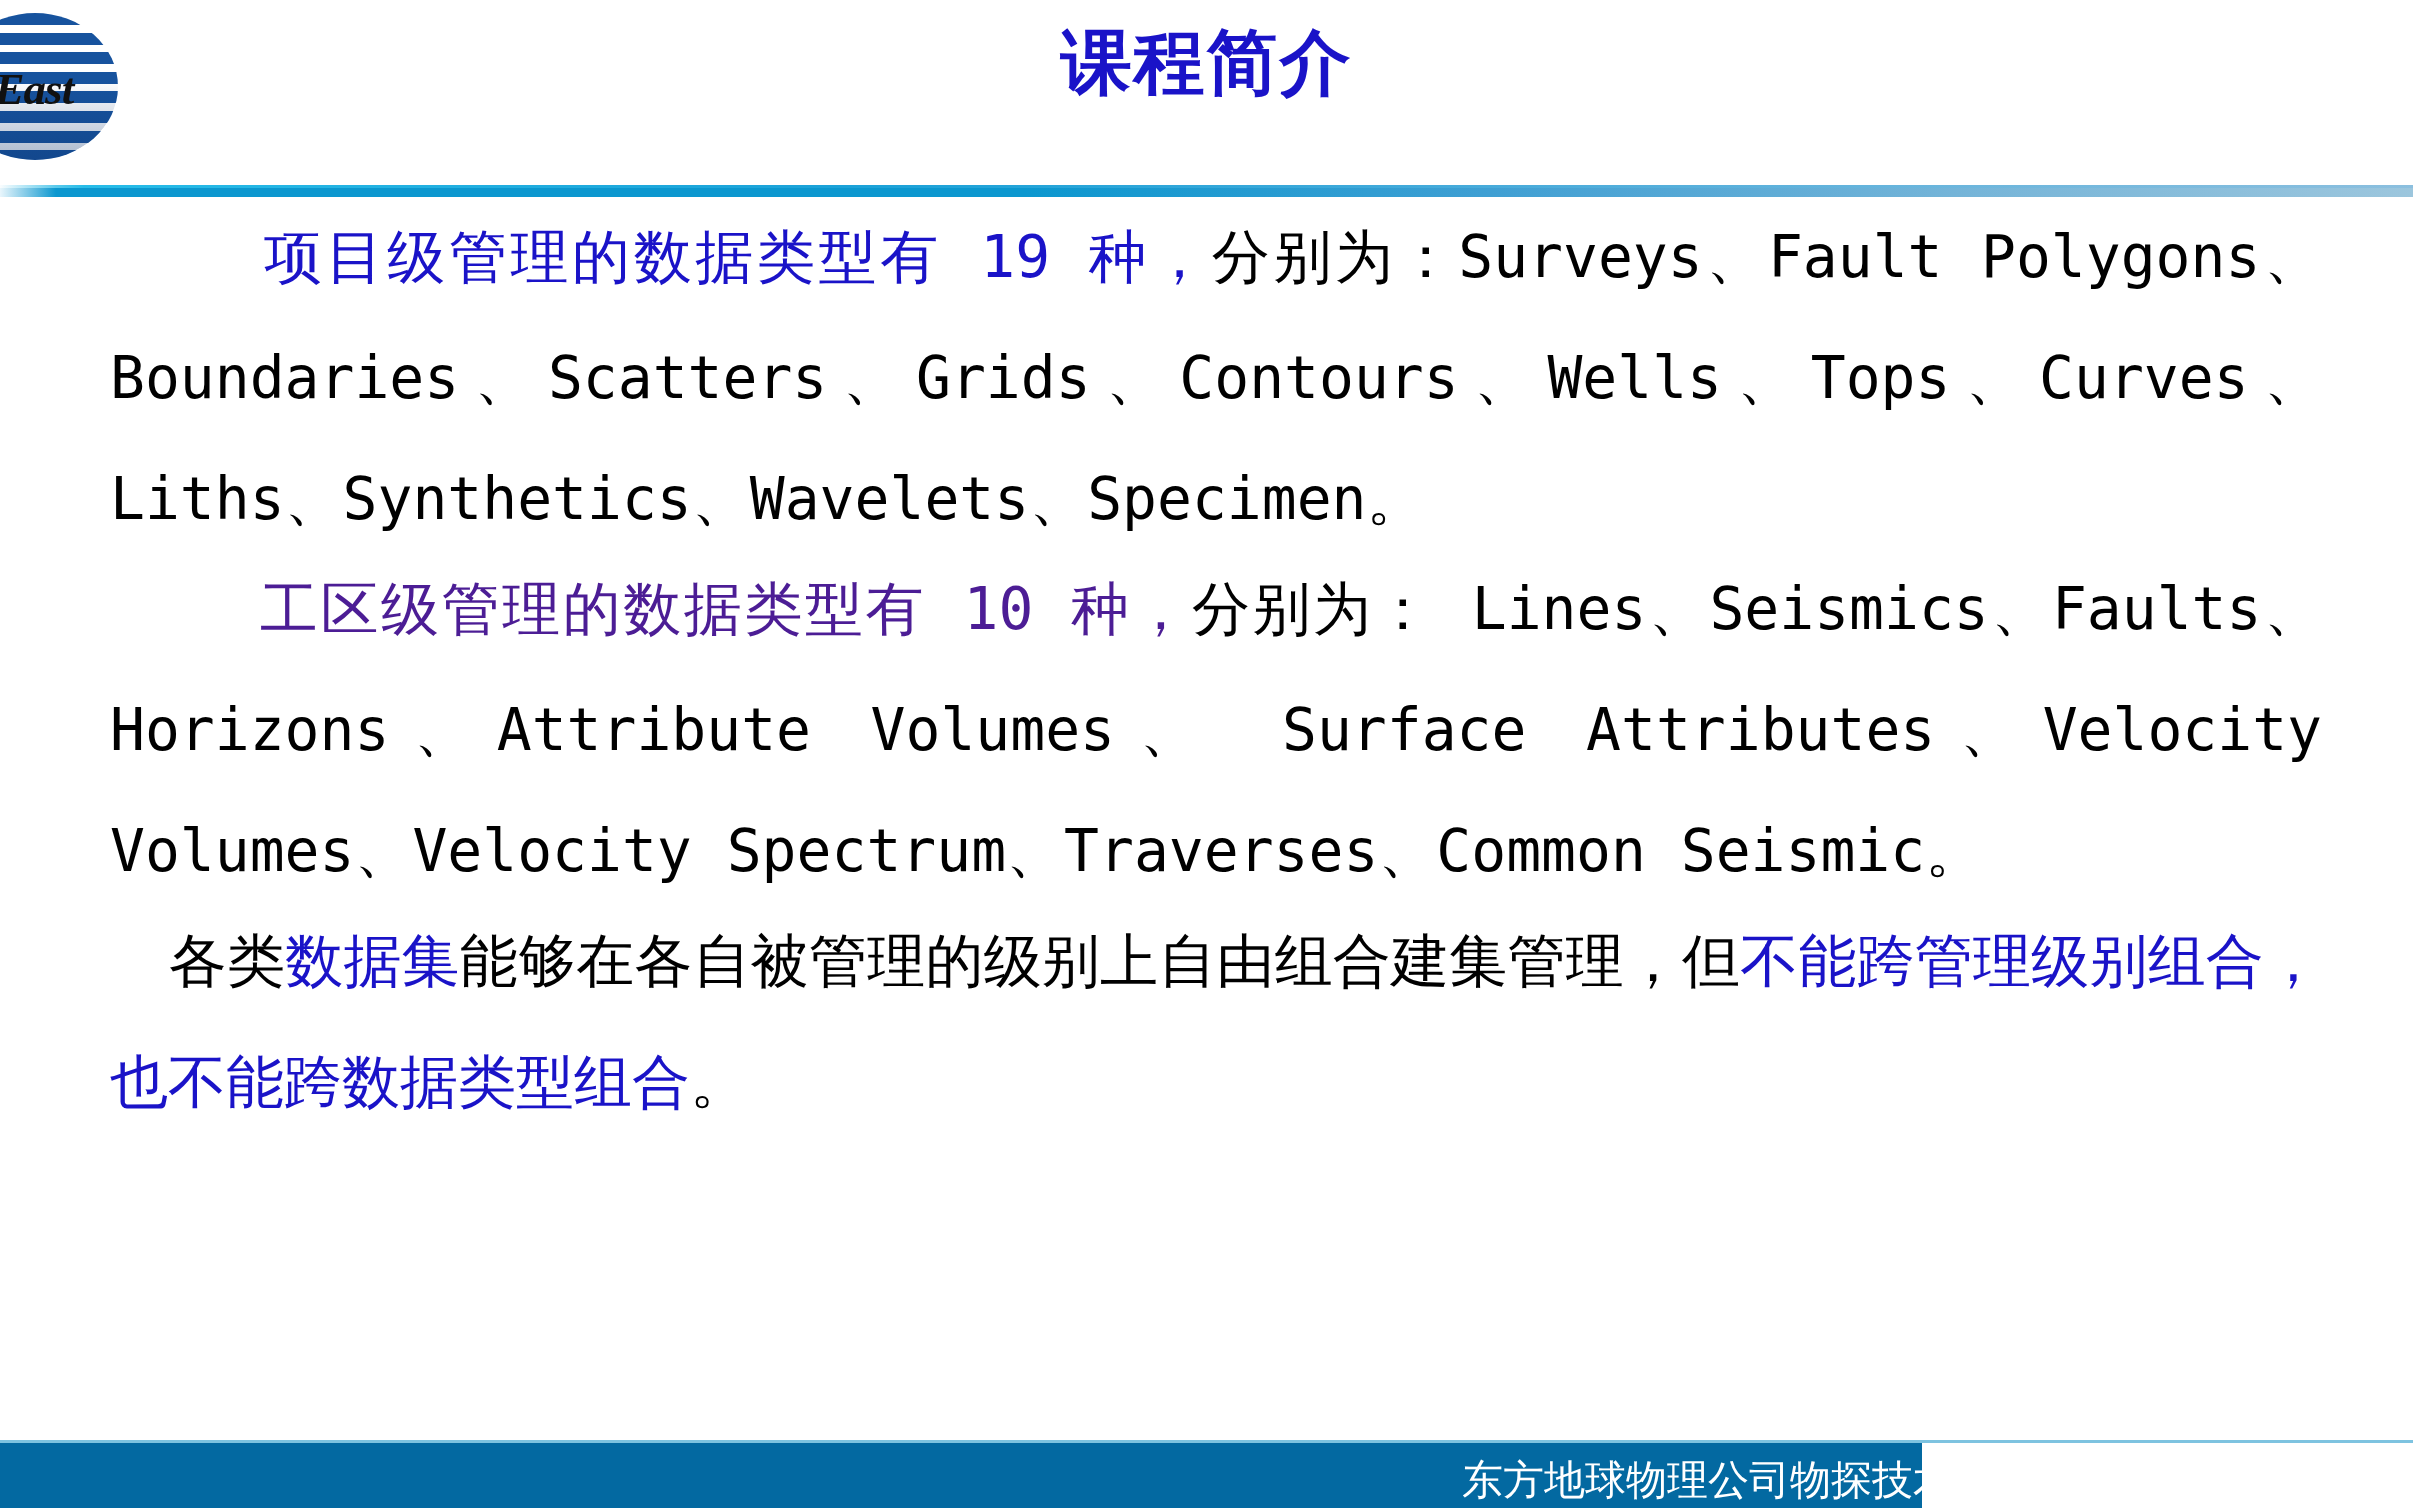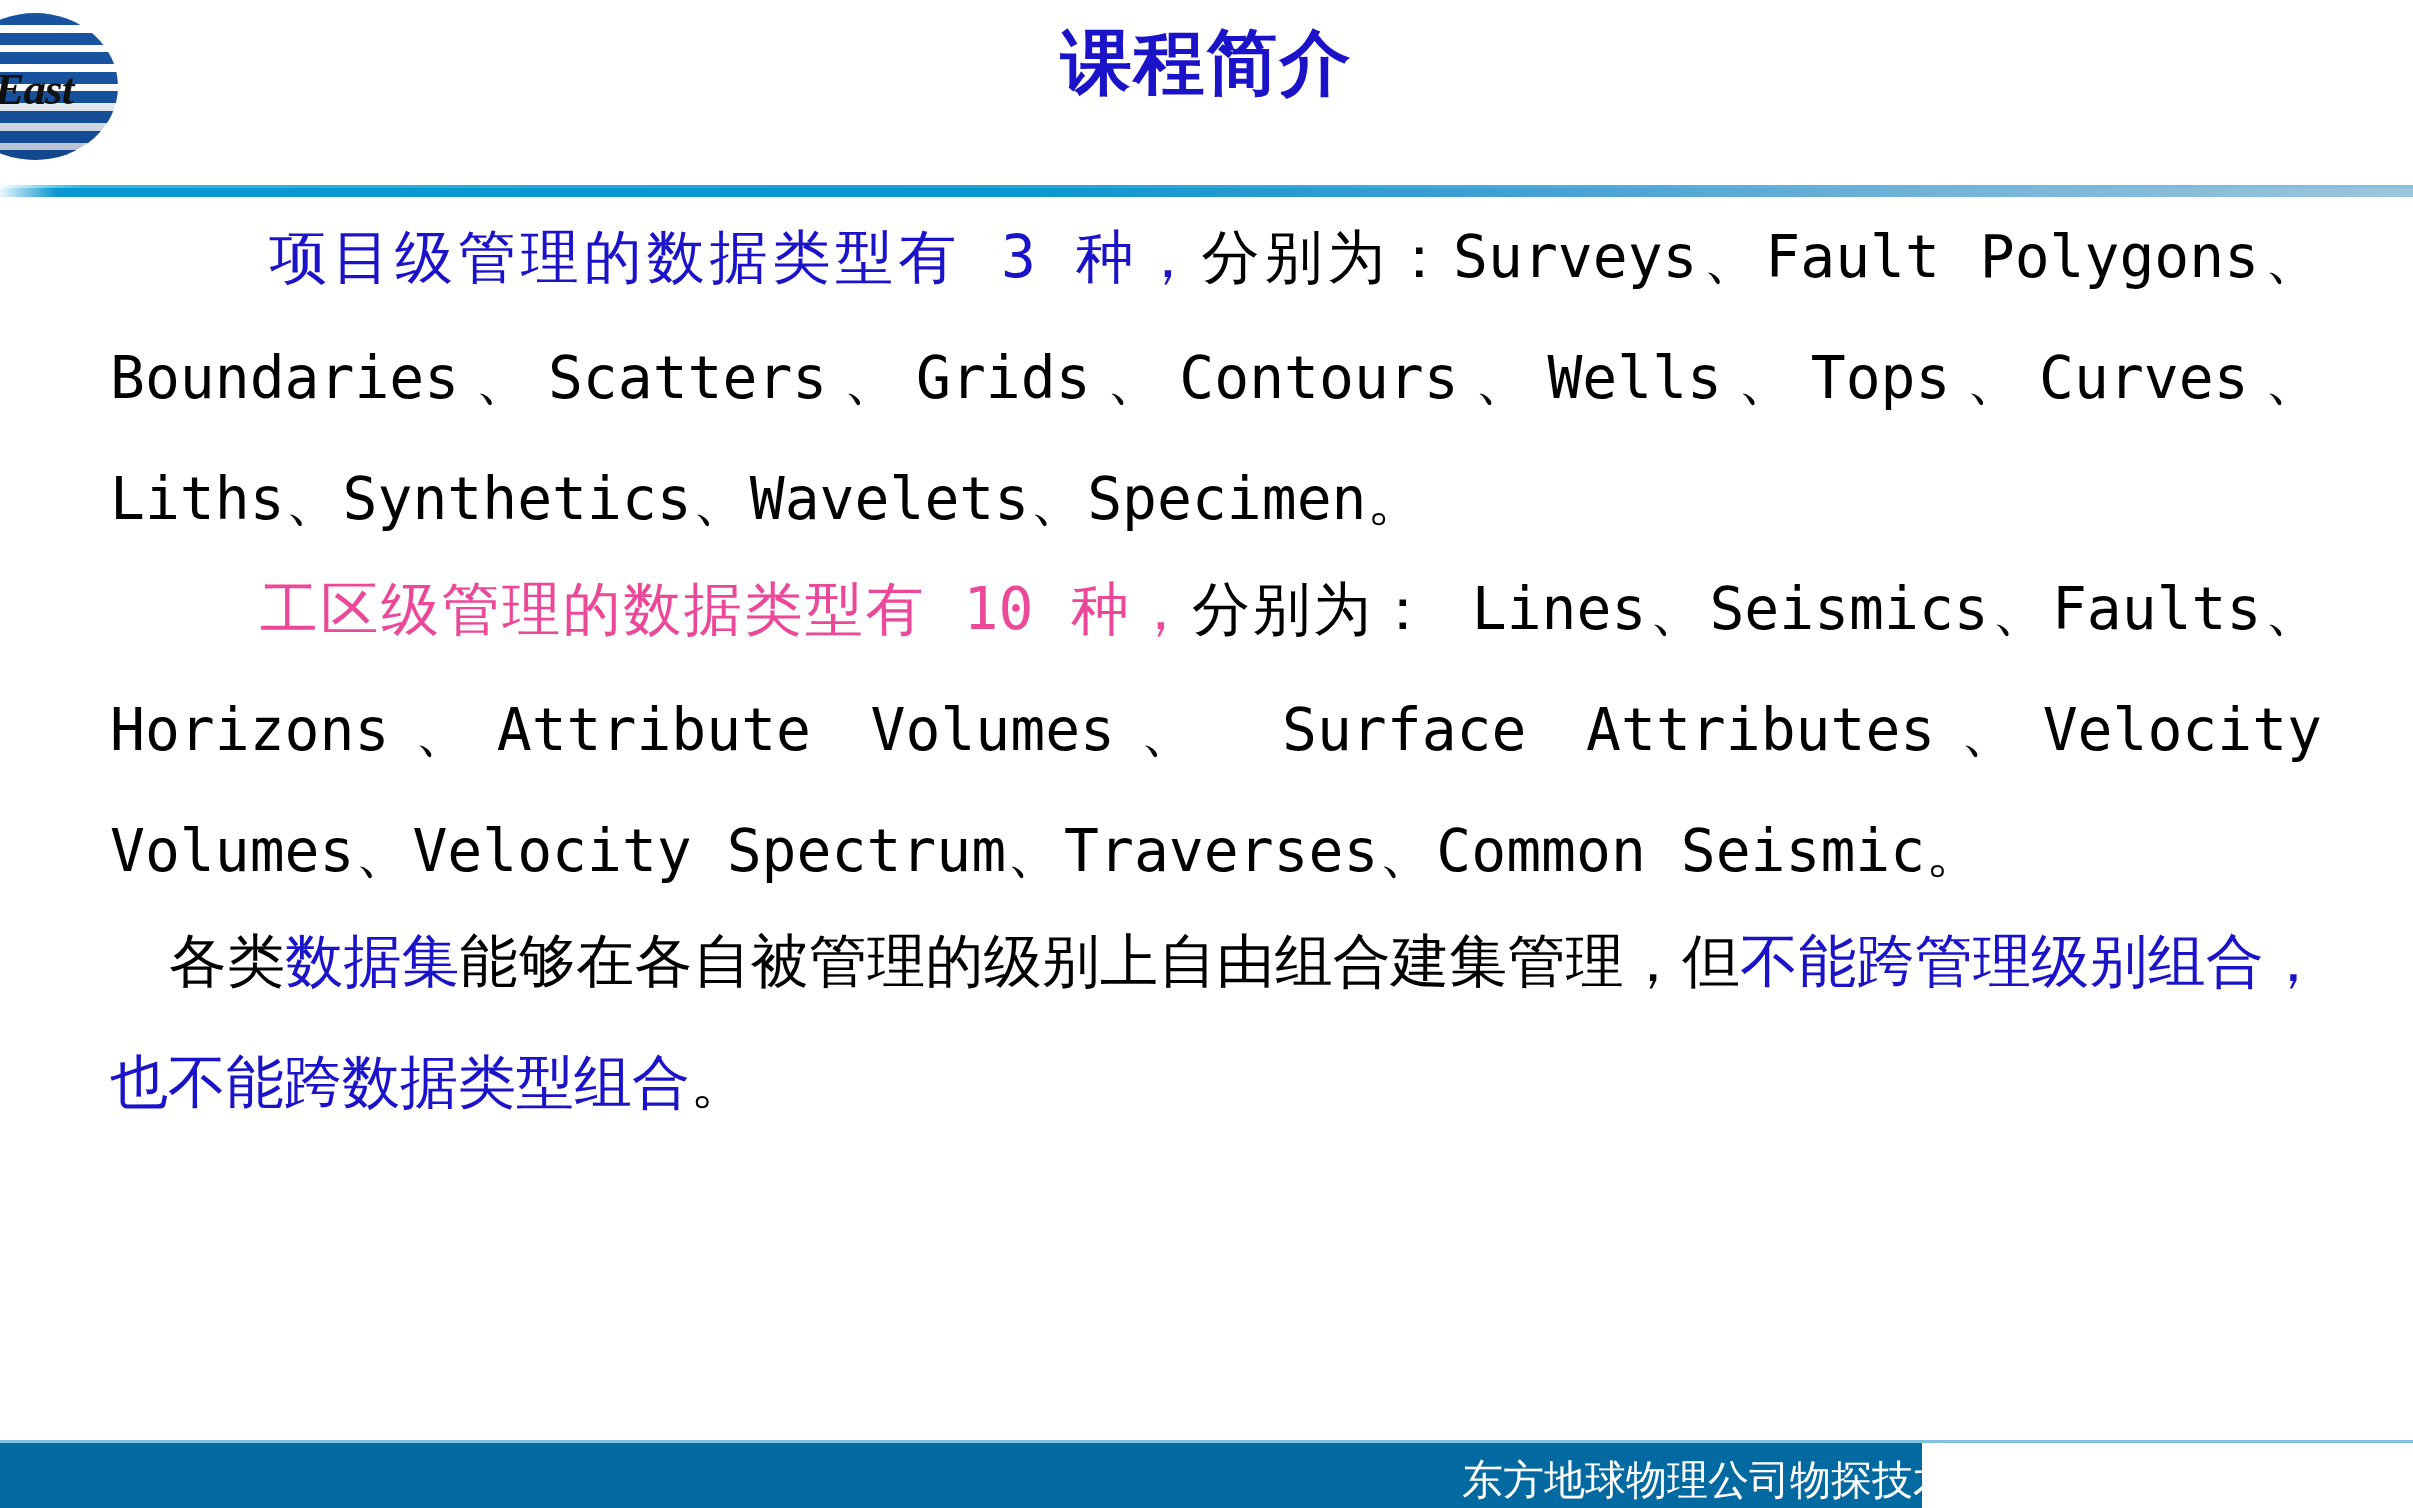--- a/index.html
+++ b/index.html
@@ -168,22 +168,22 @@
   </div>
 
   <div class="slide-title">课程简介</div>
 
   <div class="header-rule"></div>
   <div class="header-rule-hi"></div>
 </div>
 
 <div class="content">
 
-  <p class="para" id="para-1"><span style="color: rgb(26, 19, 200);">    项目级管理的数据类型有 3 种，</span><span style="color: rgb(0, 0, 0);">分别为：Surveys、Fault Polygons、Boundaries、Scatters、Grids、Contours、Wells、Tops、Curves、Liths、Synthetics、Wavelets、Specimen。</span></p>
-  <p class="para" id="para-2"><span style="color: #ec4899;">    工区级管理的数据类型有 10 种，</span><span style="color: rgb(0, 0, 0);">分别为： Lines、Seismics、Faults、Horizons、Attribute Volumes、 Surface Attributes、Velocity Volumes、Velocity Spectrum、Traverses、Common Seismic。</span></p>
+  <p class="para" id="para-1"><span style="color: rgb(26, 19, 200);">    项目级管理的数据类型有 19 种，</span><span style="color: rgb(0, 0, 0);">分别为：Surveys、Fault Polygons、Boundaries、Scatters、Grids、Contours、Wells、Tops、Curves、Liths、Synthetics、Wavelets、Specimen。</span></p>
+  <p class="para" id="para-2"><span style="color: #4c1d95;">    工区级管理的数据类型有 10 种，</span><span style="color: rgb(0, 0, 0);">分别为： Lines、Seismics、Faults、Horizons、Attribute Volumes、 Surface Attributes、Velocity Volumes、Velocity Spectrum、Traverses、Common Seismic。</span></p>
   <p class="para han" id="para-3"><span style="color: rgb(0, 0, 0);">    各类</span><span style="color: rgb(26, 19, 200);">数据集</span><span style="color: rgb(0, 0, 0);">能够在各自被管理的级别上自由组合建集管理，但</span><span style="color: rgb(26, 19, 200);">不能跨管理级别组合，也不能跨数据类型组合</span><span style="color: rgb(0, 0, 0);">。</span></p>
 
 </div>
 
 <div class="footer">
   <div class="footer-top-line"></div>
   <div class="footer-text">东方地球物理公司物探技术研究中心（中油软件</div>
 </div>
 
 

